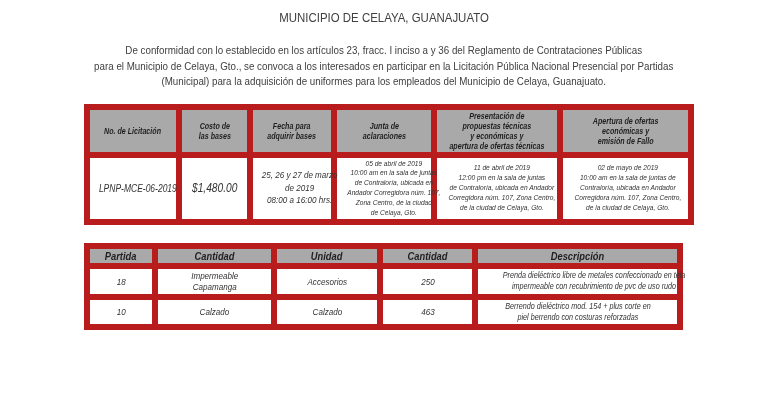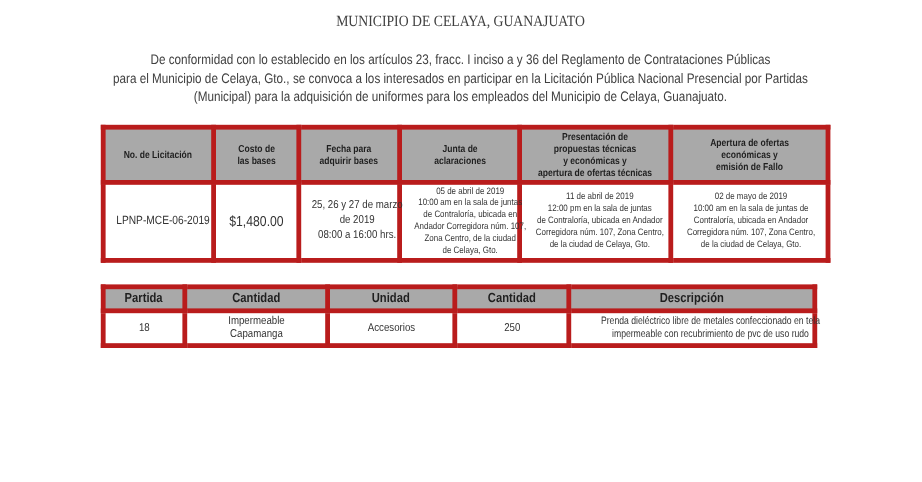--- a/index.html
+++ b/index.html
@@ -1,40 +1,40 @@
 <!DOCTYPE html>
 <html><head>
 <meta charset="utf-8">
 <style>
   * { box-sizing: border-box; }
   html, body { margin: 0; padding: 0; background: #ffffff; }
   .page {
     width: 768px; height: 402px; background: #ffffff; overflow: hidden;
     font-family: "Liberation Sans", sans-serif; color: #3a3a3a; position: relative;
   }
-  .doc-header { text-align: center; padding-top: 9px; font-family: Liberation Serif, serif; }
+  .doc-header { text-align: center; padding-top: 9px; }
   .h-line { font-size: 13px; line-height: 18px; color: #404040; }
   .convocatoria {
     text-align: center; margin-top: 15px; font-weight: bold;
     font-size: 15px; color: #2b2b2b;
   }
   .intro {
     text-align: center; margin-top: 16px; font-size: 11.5px;
     line-height: 15.5px; color: #404040;
   }
   
   .sq { display: inline-block; transform-origin: 50% 50%; white-space: pre; text-align: center; }
   .sq88 { transform: scaleX(0.88); }
   .sq85 { transform: scaleX(0.85); }
   .sq80 { transform: scaleX(0.80); }
 
   table { border-collapse: collapse; table-layout: fixed; }
   th, td {
-    border: 4px solid #b91c1c; text-align: center; vertical-align: middle;
-    padding: 1px 2px; overflow: visible;
+    border: 6px solid #b91c1c; text-align: center; vertical-align: middle;
+    padding: 1px 2px; overflow: visible; font-style: italic;
   }
   th { background: #a9a9a9; color: #1f1f1f; font-weight: bold; }
 
   .t1 { width: 604px; margin: 14px 0 0 84px; }
   .t1 th { font-size: 8.4px; line-height: 10px; height: 40px; }
   .t1 td { height: 63px; color: #333333; }
   .t1 .c1 { font-size: 10px; }
   .t1 .c2 { font-size: 12px; }
   .t1 .c3 { font-size: 9.5px; line-height: 12.5px; }
   .t1 .small { font-size: 7.8px; line-height: 9.9px; }
@@ -132,16 +132,24 @@
     <tbody>
       <tr>
         <td><span class="sq sq85">18</span></td>
         <td><span class="sq sq85">Impermeable
 Capamanga</span></td>
         <td><span class="sq sq85">Accesorios</span></td>
         <td><span class="sq sq85">250</span></td>
         <td class="desc"><span class="sq sq80">Prenda dieléctrico libre de metales confeccionado en tela
 impermeable con recubrimiento de pvc de uso rudo</span></td>
       </tr>
+      <tr>
+        <td><span class="sq sq85">10</span></td>
+        <td><span class="sq sq85">Calzado</span></td>
+        <td><span class="sq sq85">Calzado</span></td>
+        <td><span class="sq sq85">463</span></td>
+        <td class="desc"><span class="sq sq80">Berrendo dieléctrico mod. 154 + plus corte en
+piel berrendo con costuras reforzadas</span></td>
+      </tr>
     </tbody>
   </table>
 
 </div>
 
 </body></html>

